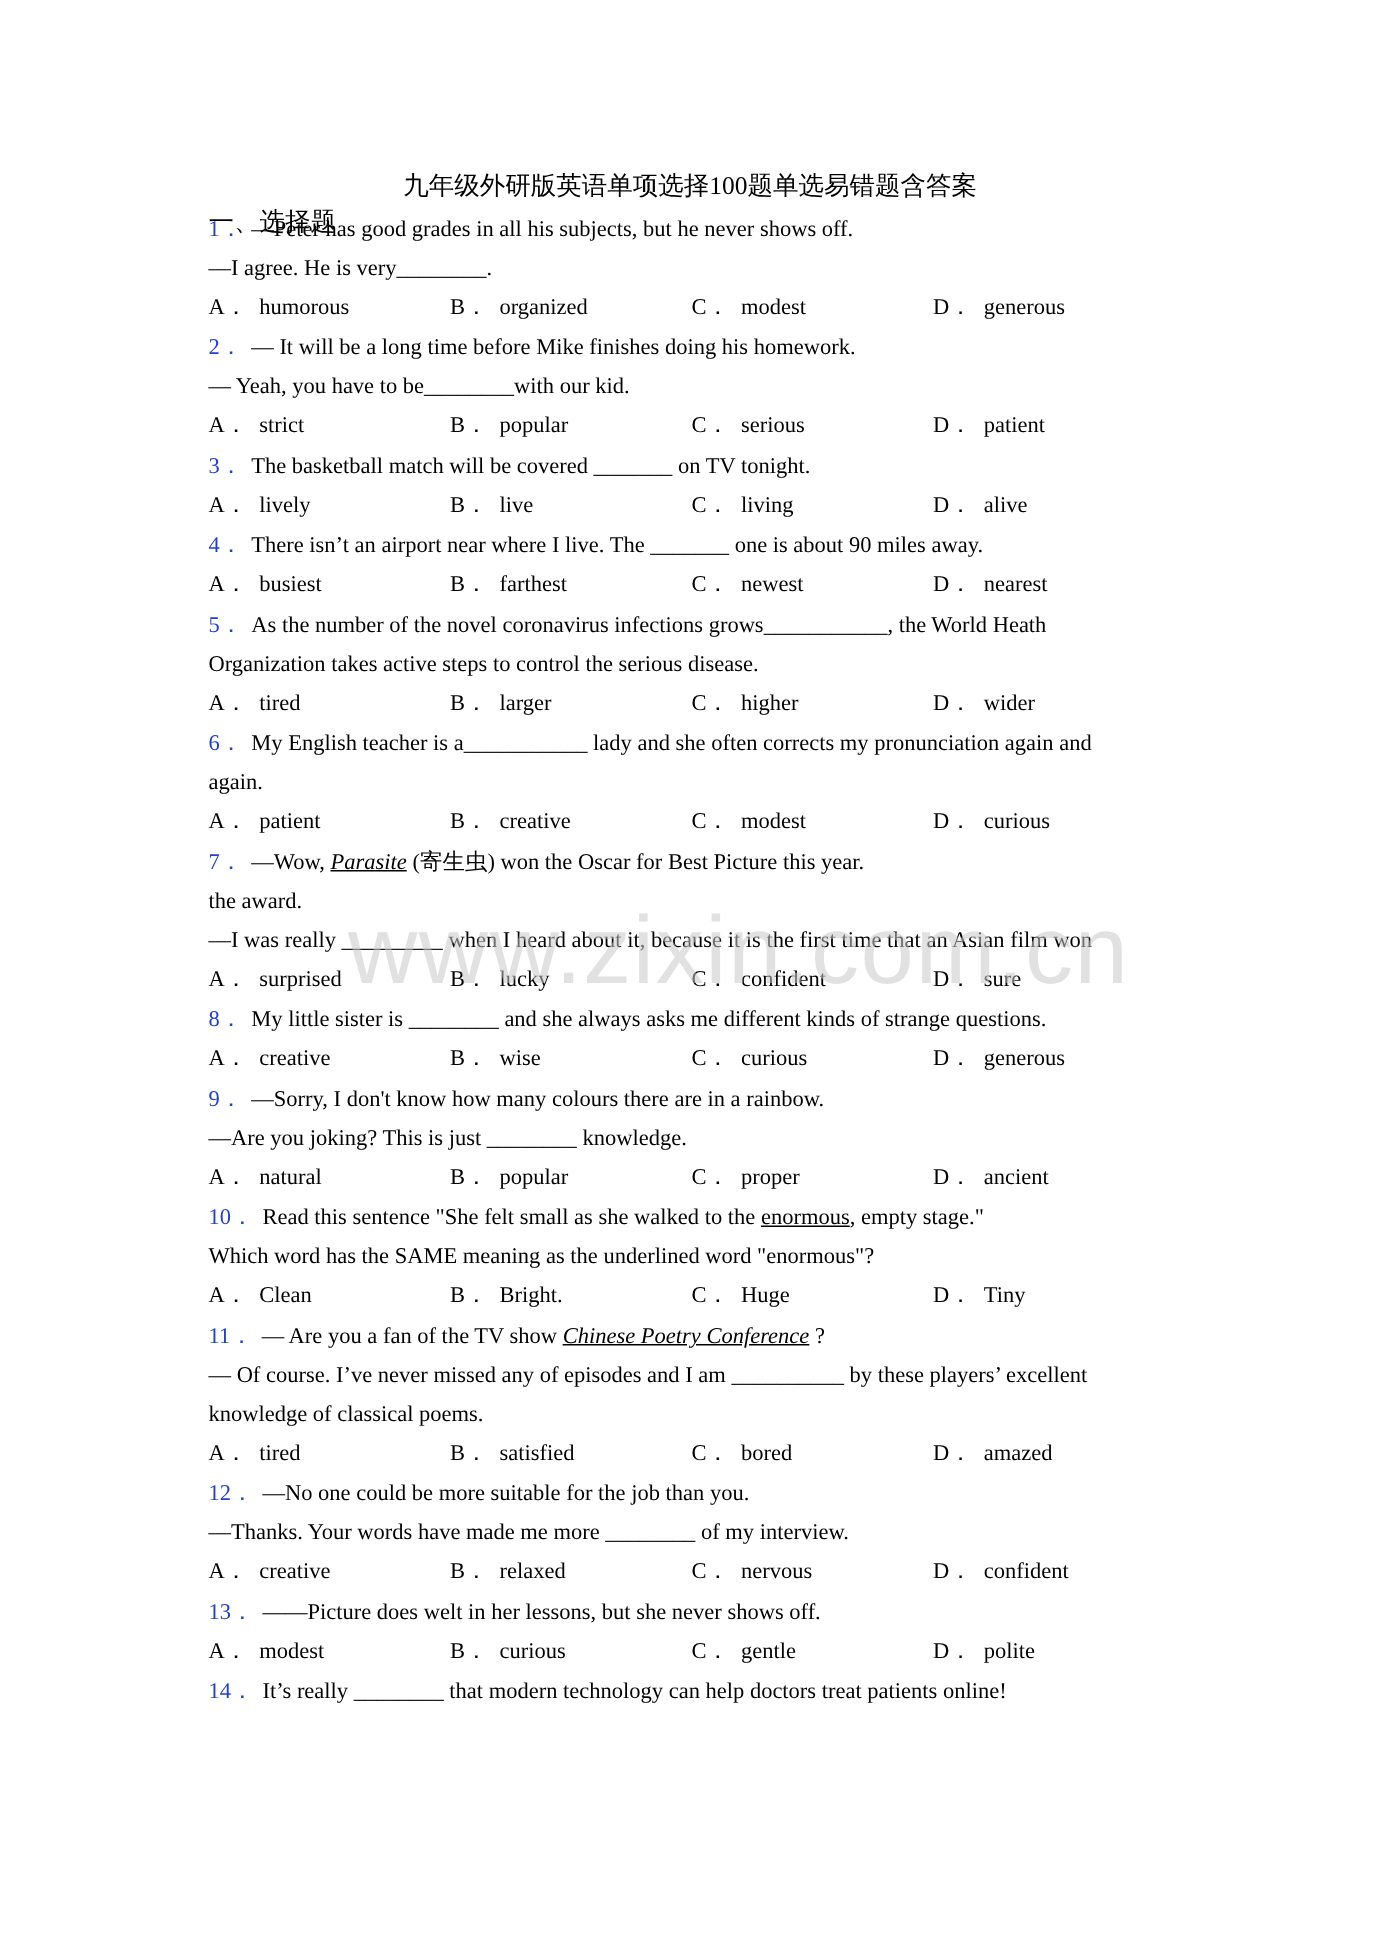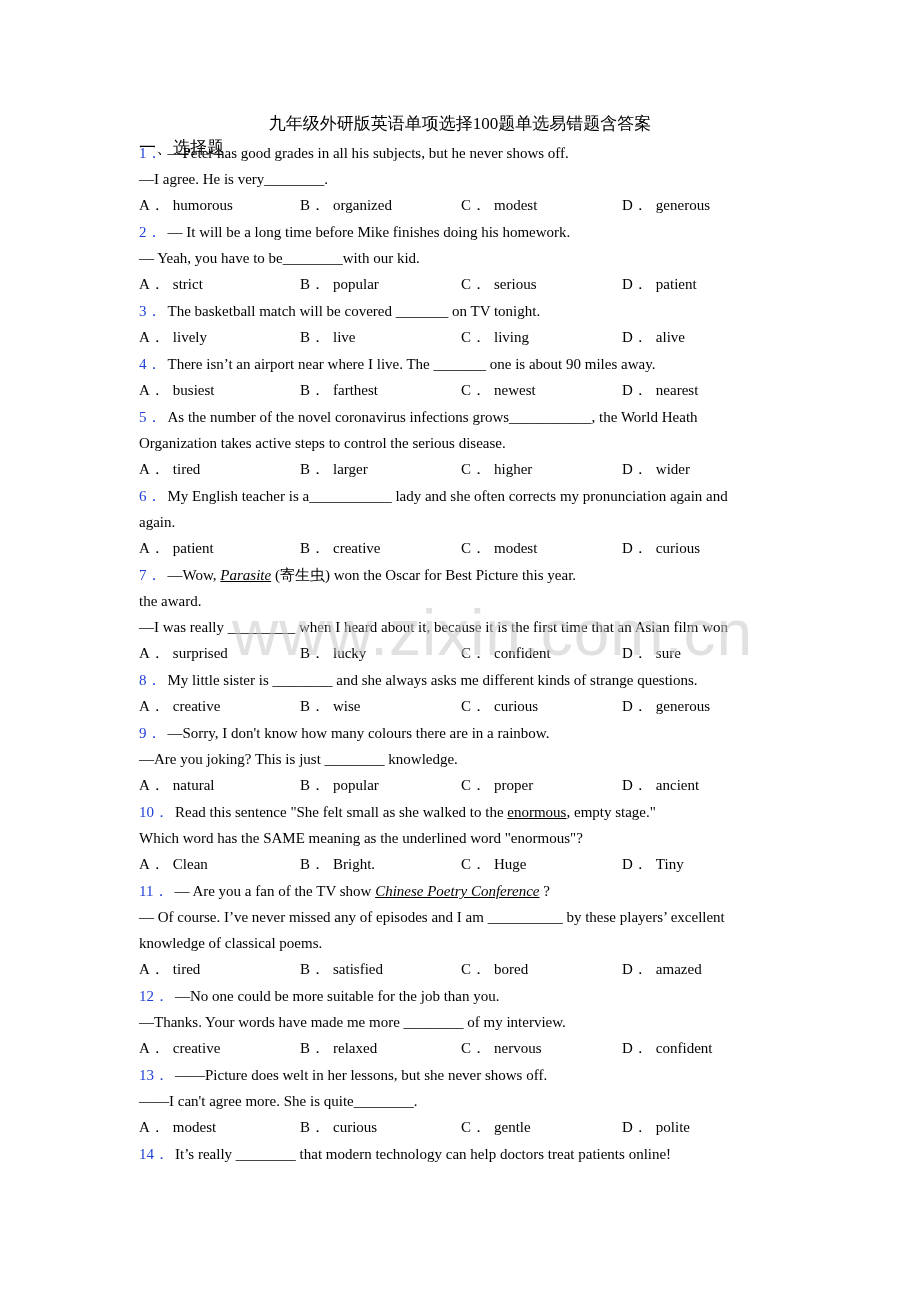--- a/index.html
+++ b/index.html
@@ -143,21 +143,20 @@
         <div class="line">—Thanks. Your words have made me more ________ of my interview.</div>
         <div class="opts">
           <div class="opt"><span class="letter">A．</span><span>creative</span></div>
           <div class="opt"><span class="letter">B．</span><span>relaxed</span></div>
           <div class="opt"><span class="letter">C．</span><span>nervous</span></div>
           <div class="opt"><span class="letter">D．</span><span>confident</span></div>
         </div>
       </div>
       <div class="question">
         <div class="line"><span class="qnum">13．</span><span>——Picture does welt in her lessons, but she never shows off.</span></div>
-        <div class="line">——I can't agree more. She is quite________.</div>
         <div class="opts">
           <div class="opt"><span class="letter">A．</span><span>modest</span></div>
           <div class="opt"><span class="letter">B．</span><span>curious</span></div>
           <div class="opt"><span class="letter">C．</span><span>gentle</span></div>
           <div class="opt"><span class="letter">D．</span><span>polite</span></div>
         </div>
       </div>
       <div class="question">
         <div class="line"><span class="qnum">14．</span><span>It’s really ________ that modern technology can help doctors treat patients online!</span></div>
       </div>

